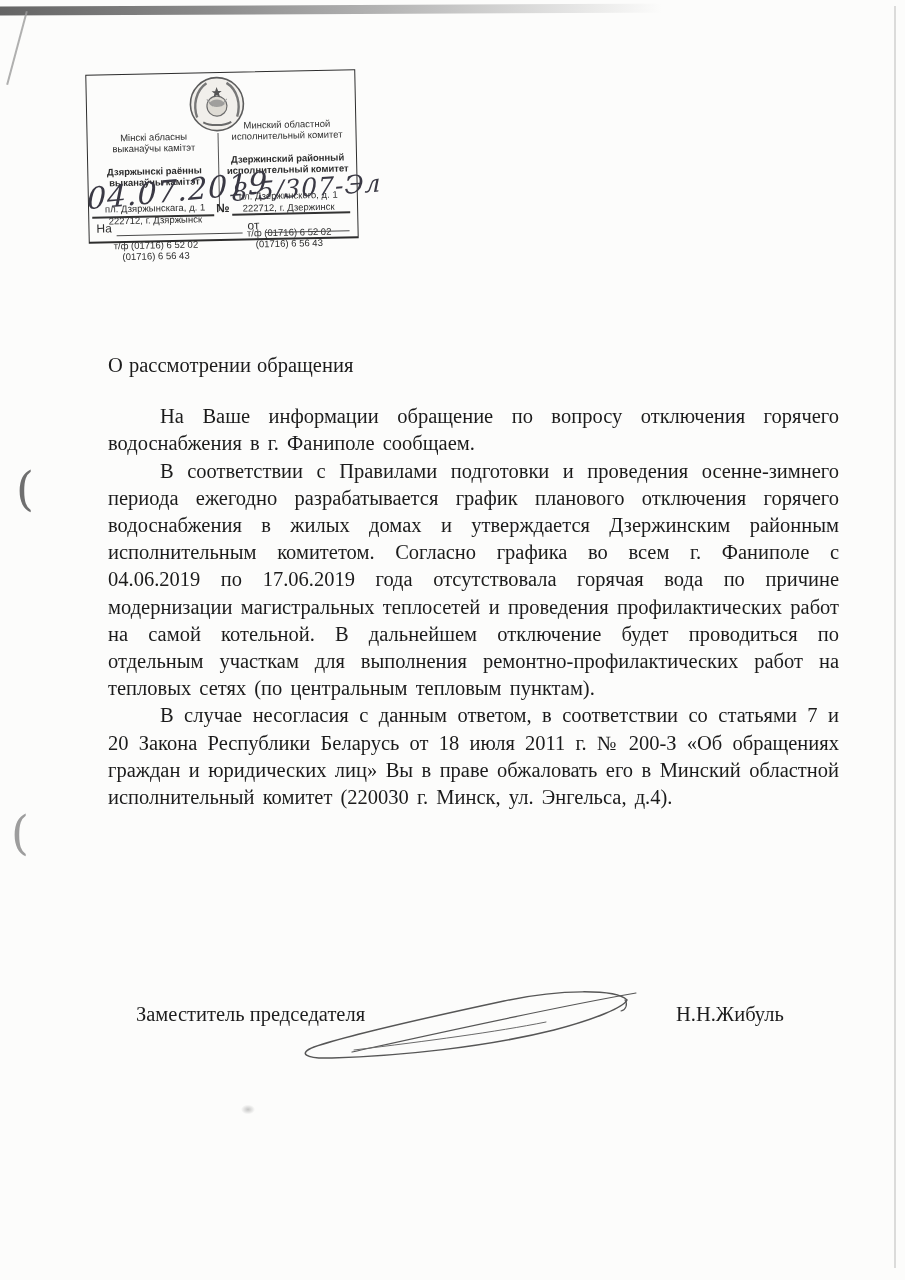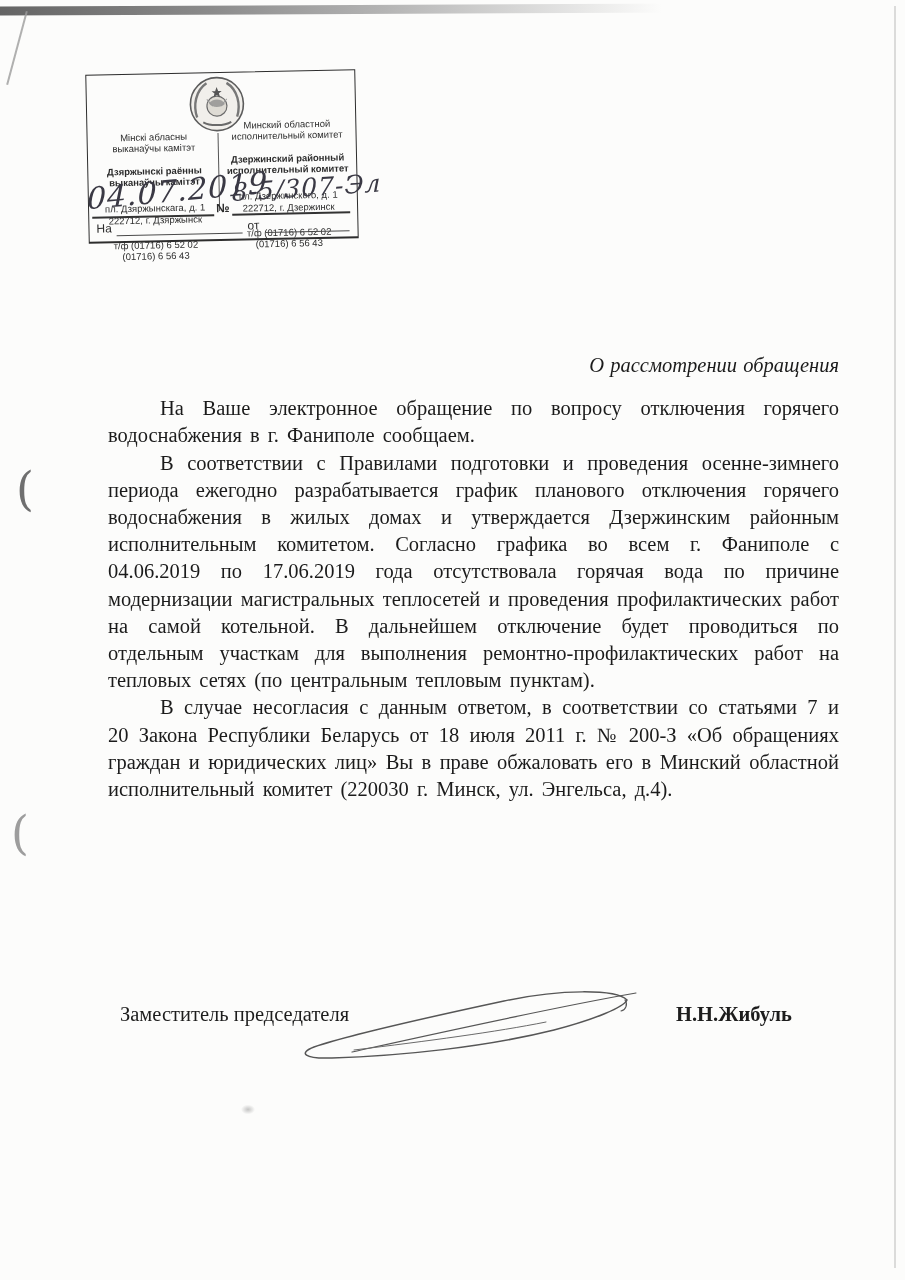--- a/index.html
+++ b/index.html
@@ -48,25 +48,25 @@
   .na-label { position:absolute; left:7px;  top:146px; font-size:12px; }
   .ot-label { position:absolute; left:158px; top:146px; font-size:12px; }
   .na-line { left:27px; top:160px; width:126px; height:1px; background:#4a4a4a; }
   .ot-line { left:176px; top:160px; width:84px; height:1px; background:#4a4a4a; }
 
   
   .letter-body { position:absolute; left:108px; top:352px; width:731px;
     font-size:20.5px; line-height:27.2px; text-align:justify; word-spacing:3px;
     color:#1b1b1b; }
   .letter-body p { margin:0; text-indent:52px; }
-  .letter-body .subject { text-indent:0; margin-bottom:16px; text-align:right; word-spacing:1px;font-style:italic; }
+  .letter-body .subject { text-indent:0; margin-bottom:24px; text-align:left; word-spacing:1px; }
 
   
-  .sig-title { position:absolute; left:120px; top:1003px; font-size:20.5px; }
-  .sig-name  { position:absolute; left:676px; top:1003px; font-size:20.5px;font-weight:bold; }
+  .sig-title { position:absolute; left:136px; top:1003px; font-size:20.5px; }
+  .sig-name  { position:absolute; left:676px; top:1003px; font-size:20.5px; }
   .sig-svg { position:absolute; left:288px; top:986px; }
 </style>
 </head>
 <body>
 
 <div class="page">
 
   <div class="top-band"></div>
   <div class="fold-line"></div>
   <div class="right-edge"></div>
@@ -119,21 +119,21 @@
     <div class="u-line num-line"></div>
 
     <div class="na-label">На</div>
     <div class="u-line na-line"></div>
     <div class="ot-label">от</div>
     <div class="u-line ot-line"></div>
   </div>
 
   <div class="letter-body">
     <p class="subject">О рассмотрении обращения</p>
-    <p>На Ваше электронное обращение по вопросу отключения горячего водоснабжения в г. Фаниполе сообщаем.</p>
+    <p>На Ваше информации обращение по вопросу отключения горячего водоснабжения в г. Фаниполе сообщаем.</p>
     <p>В соответствии с Правилами подготовки и проведения осенне-зимнего периода ежегодно разрабатывается график планового отключения горячего водоснабжения в жилых домах и утверждается Дзержинским районным исполнительным комитетом. Согласно графика во всем г. Фаниполе с 04.06.2019 по 17.06.2019 года отсутствовала горячая вода по причине модернизации магистральных теплосетей и проведения профилактических работ на самой котельной. В дальнейшем отключение будет проводиться по отдельным участкам для выполнения ремонтно-профилактических работ на тепловых сетях (по центральным тепловым пунктам).</p>
     <p>В случае несогласия с данным ответом, в соответствии со статьями 7 и 20 Закона Республики Беларусь от 18 июля 2011 г. № 200-З «Об обращениях граждан и юридических лиц» Вы в праве обжаловать его в Минский областной исполнительный комитет (220030 г. Минск, ул. Энгельса, д.4).</p>
   </div>
 
   <div class="sig-title">Заместитель председателя</div>
   <svg class="sig-svg" width="360" height="80" viewBox="0 0 360 80">
     <path d="M339 14 C328 3 272 3 216 15 C132 33 52 52 26 61 C10 67 16 73 44 72 C112 70 198 61 266 44 C308 33 336 21 339 14 Z" fill="none" stroke="#565656" stroke-width="1.5" stroke-linecap="round"></path>
     <path d="M64 66 C150 47 262 22 348 7" fill="none" stroke="#565656" stroke-width="1.2" stroke-linecap="round"></path>
     <path d="M66 64 C140 55 208 46 258 36" fill="none" stroke="#6a6a6a" stroke-width="1" stroke-linecap="round"></path>
     <path d="M337 14 C340 18 338 24 333 25" fill="none" stroke="#565656" stroke-width="1.2" stroke-linecap="round"></path>

